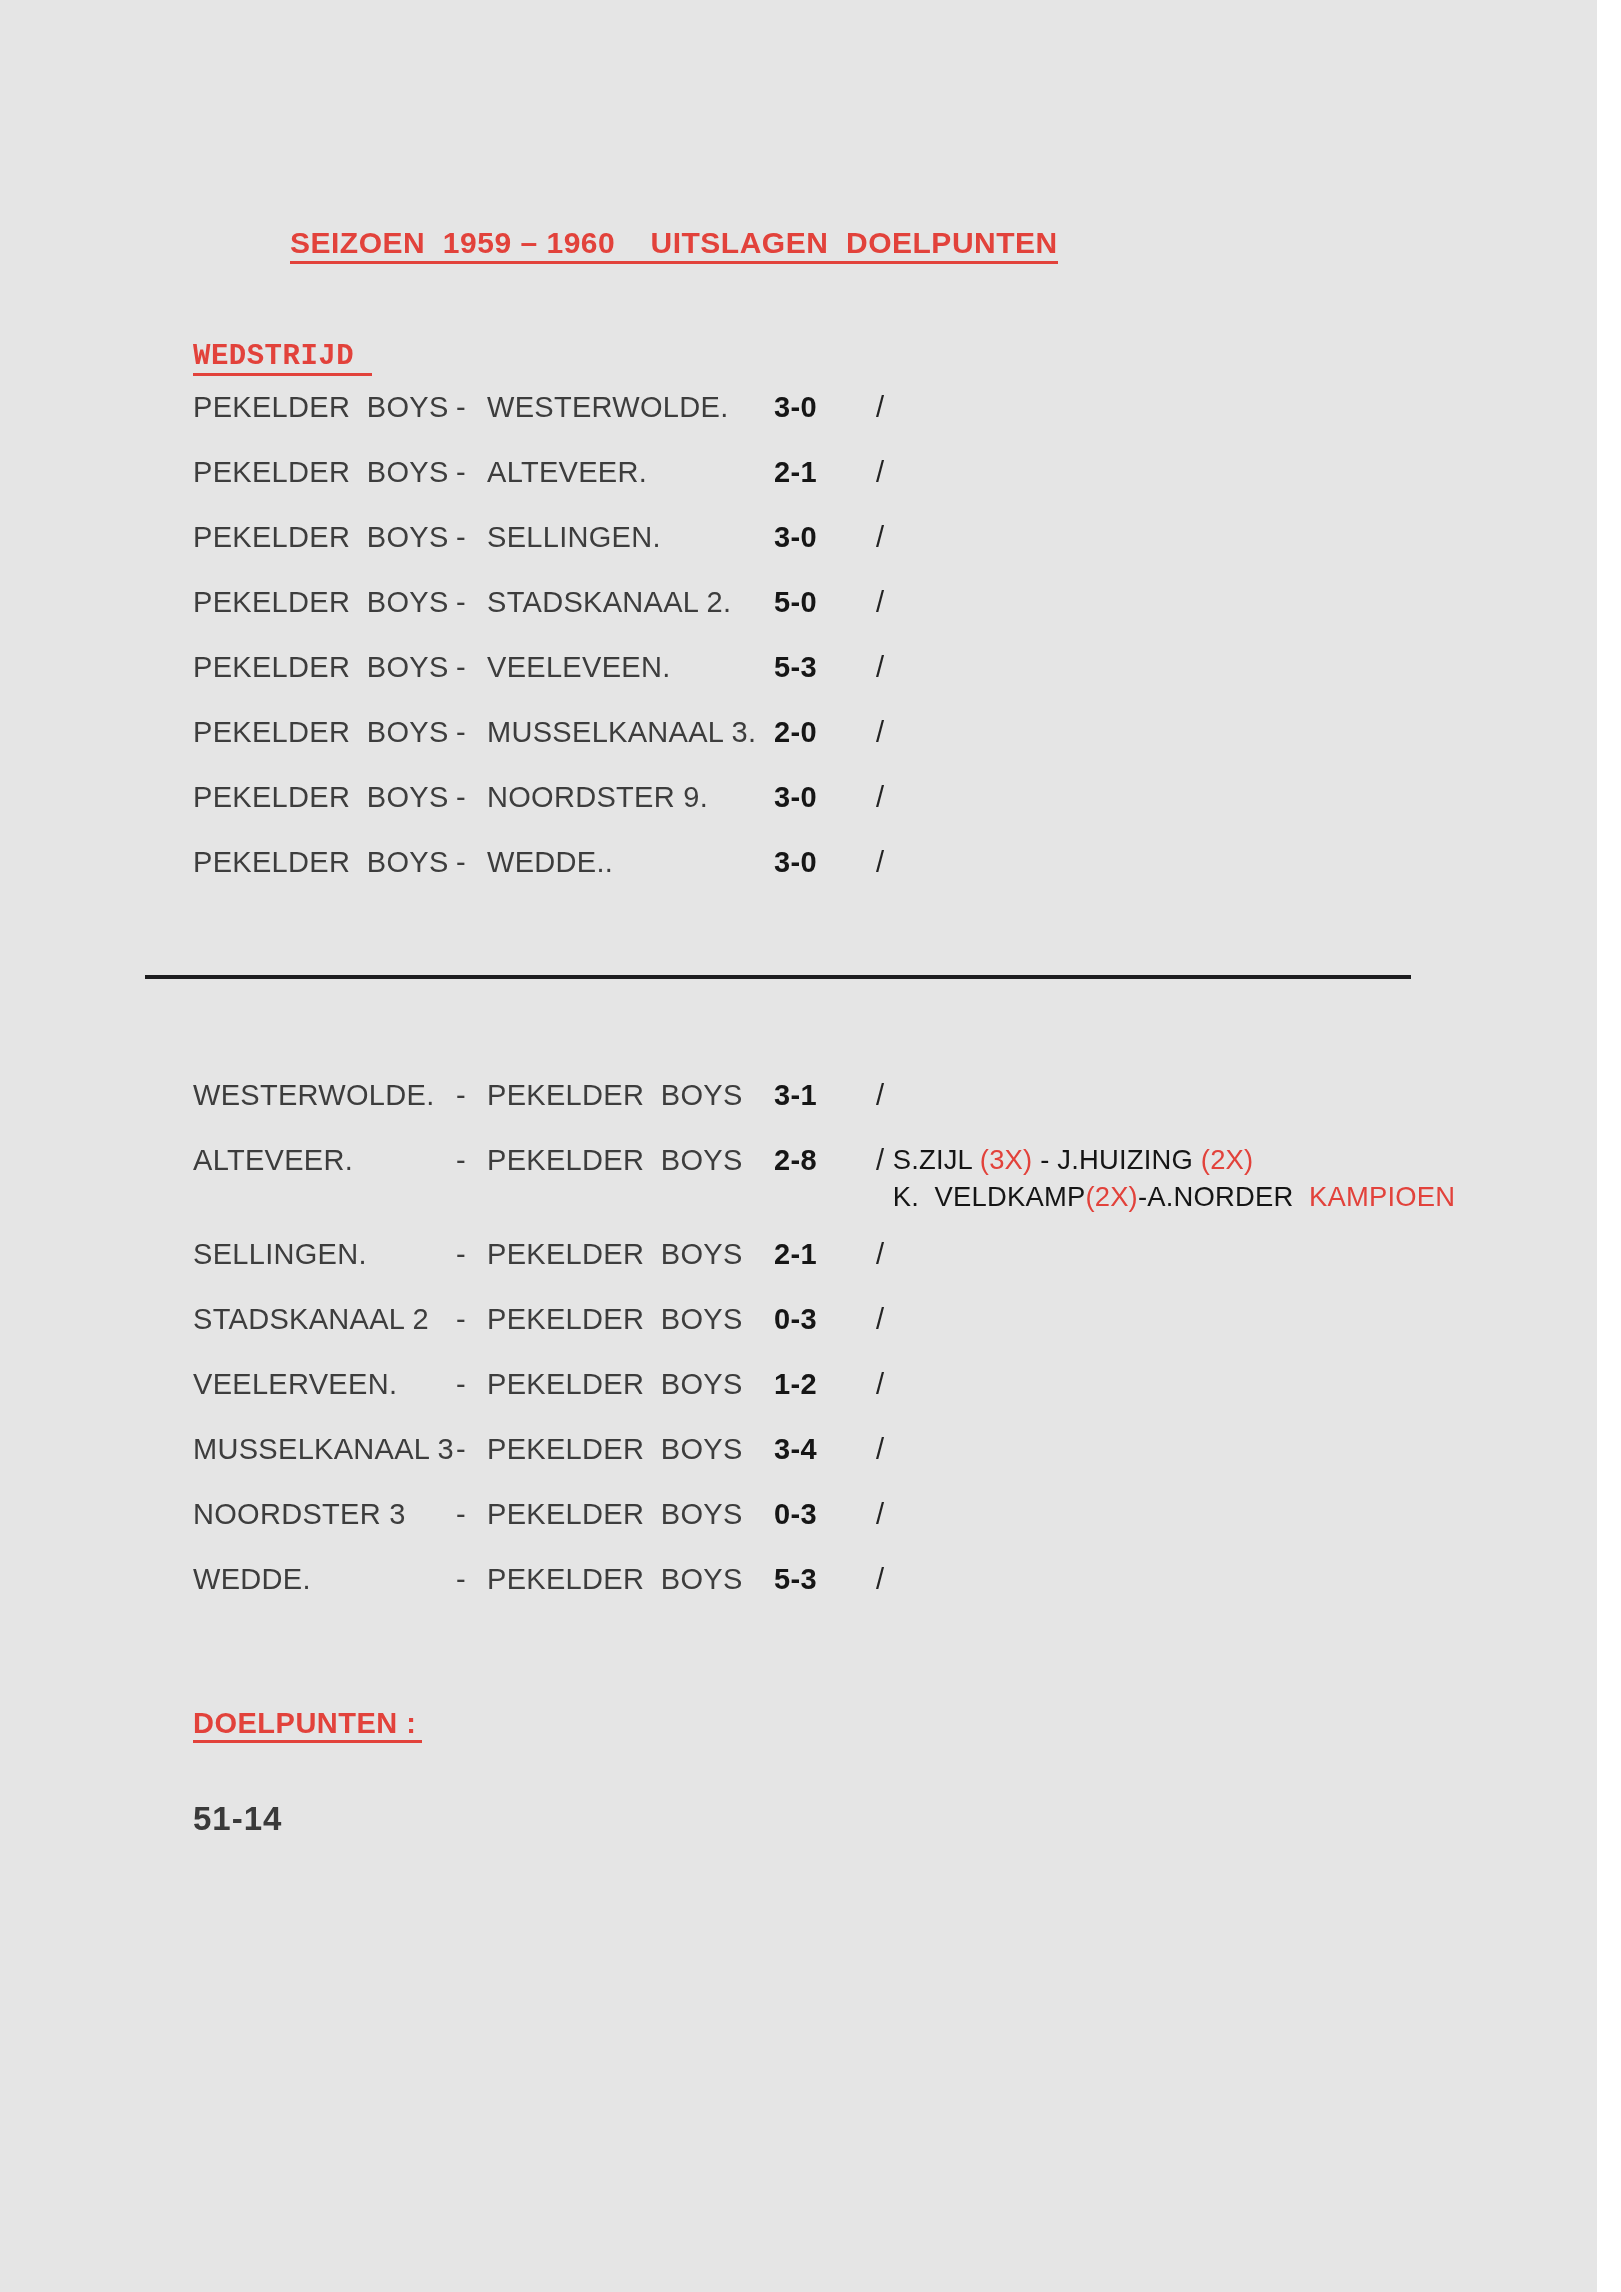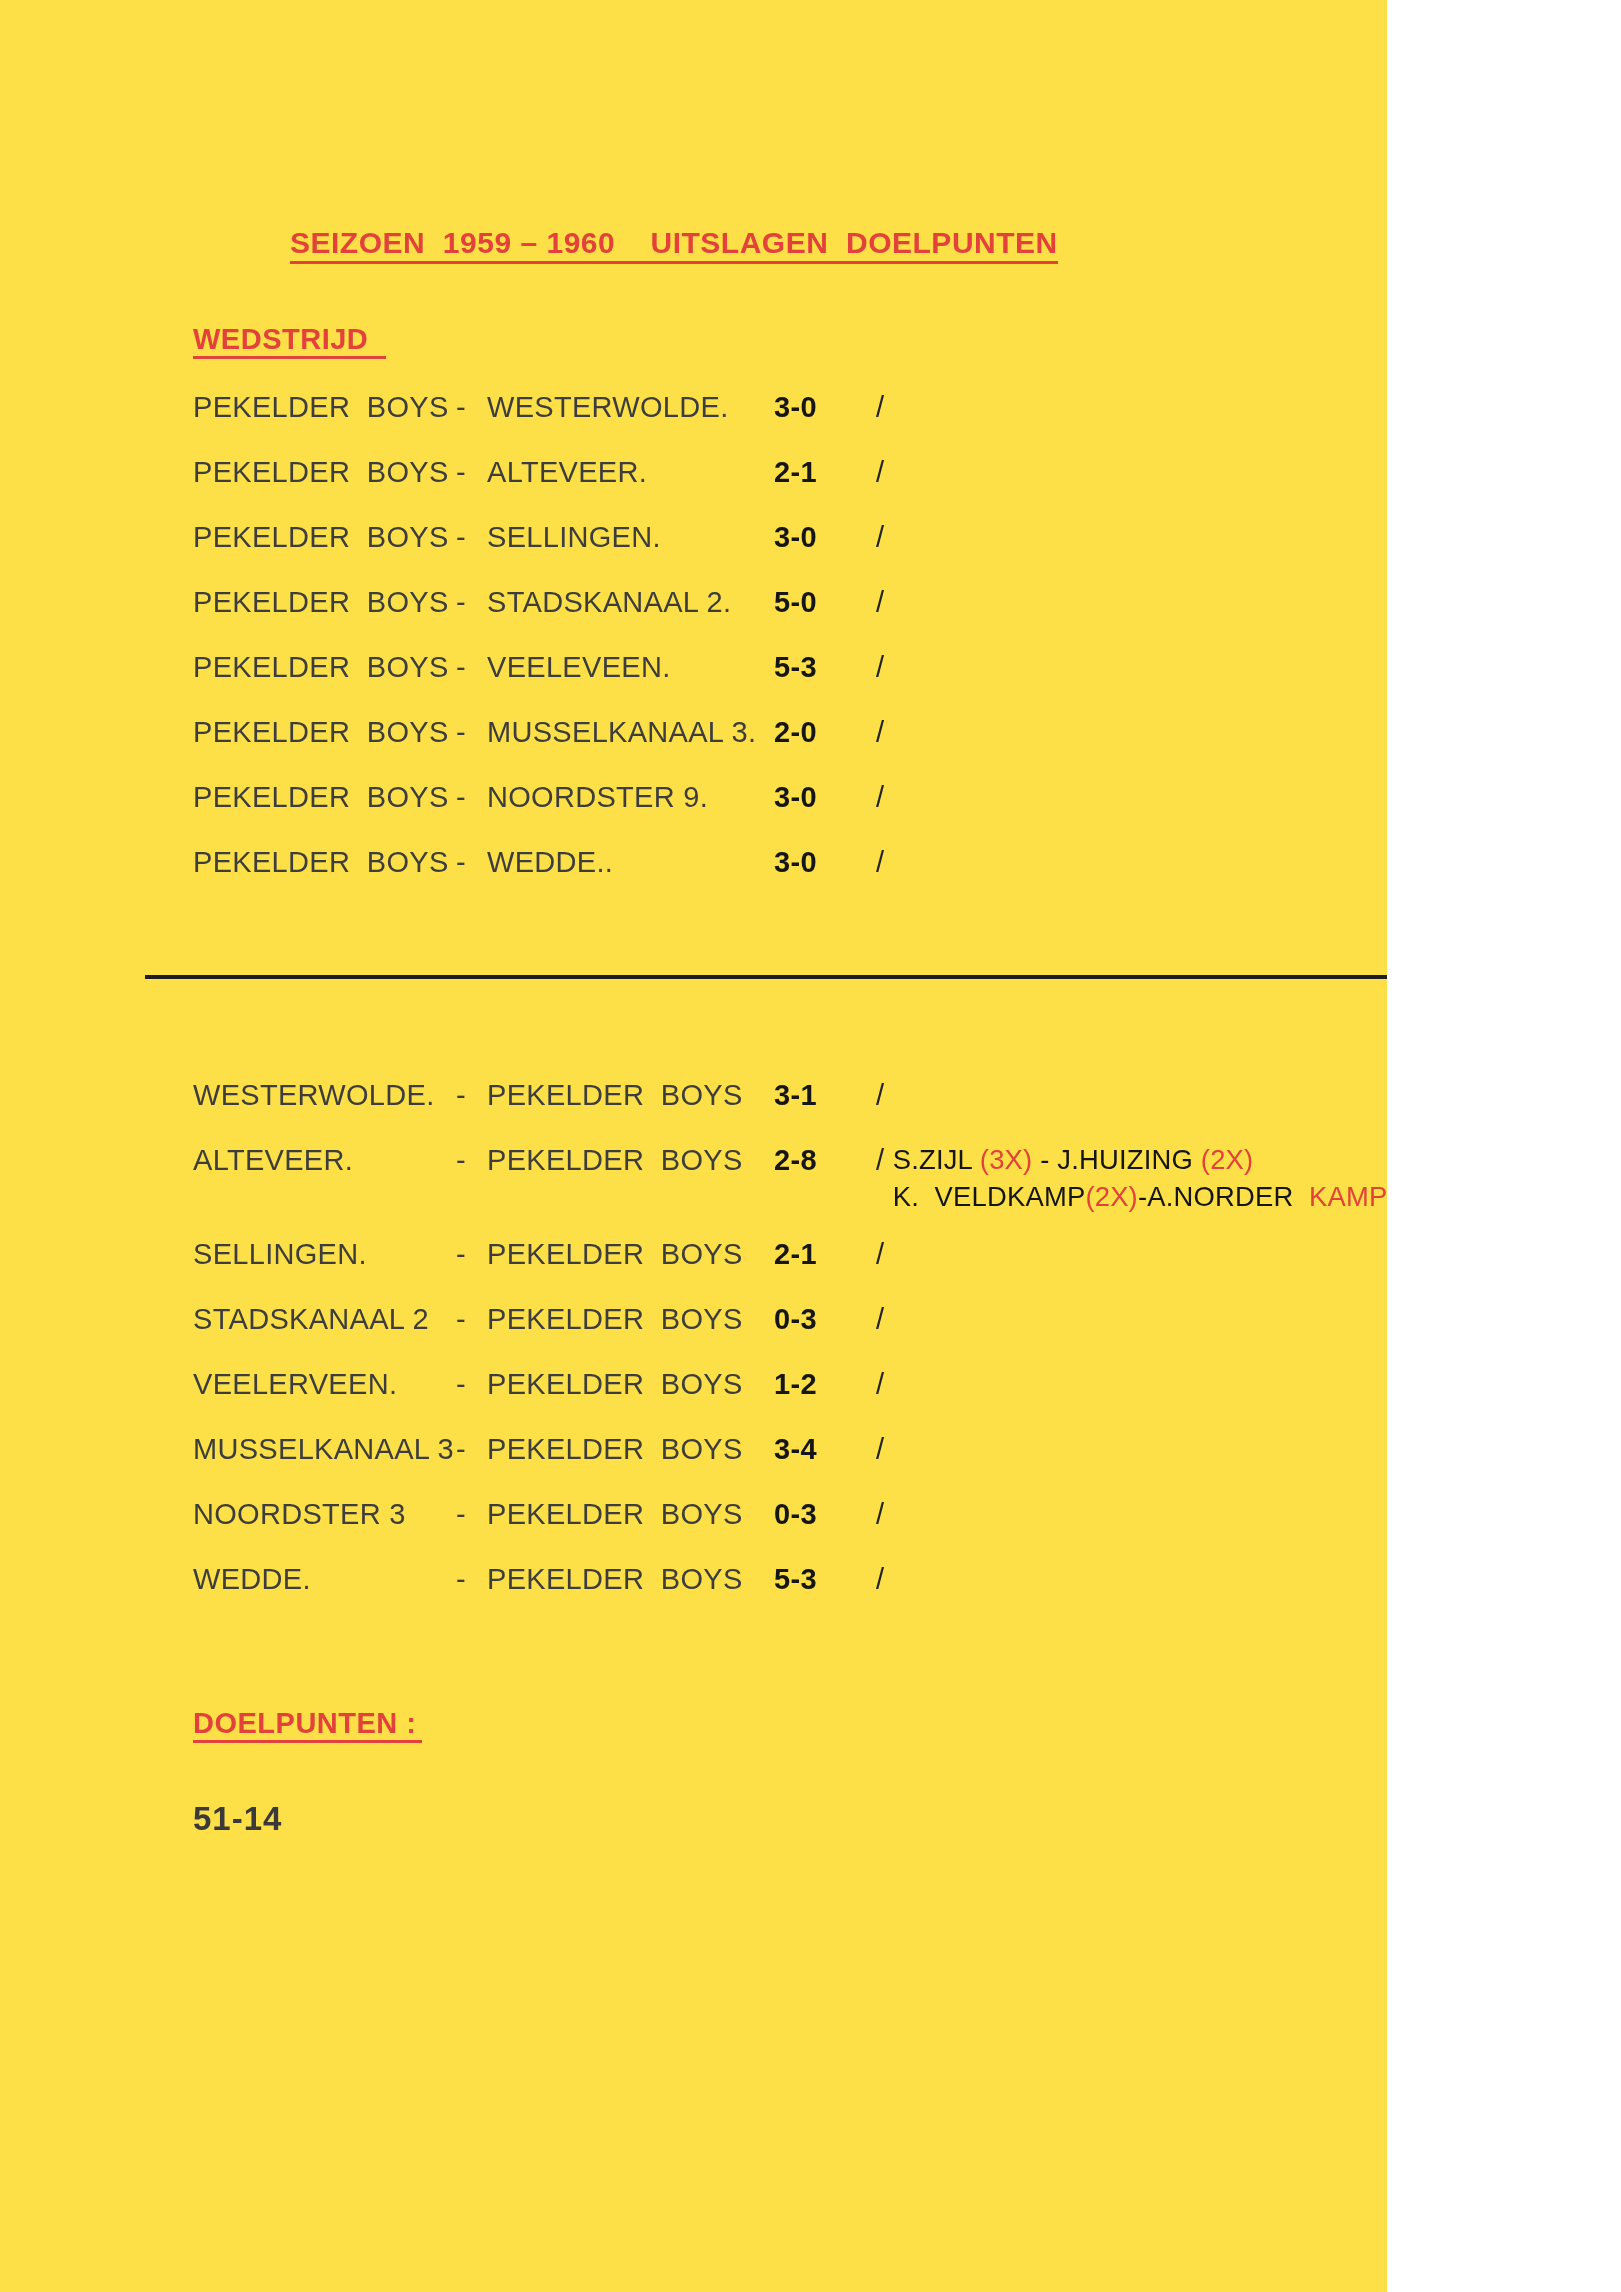--- a/index.html
+++ b/index.html
@@ -4,38 +4,38 @@
 <style>
   :root{
     --red:#e2423b;
     --body:#3d3d3d;
     --score:#161616;
     --divider:#1d1d1f;
   }
   html,body{margin:0;padding:0;background:#ffffff;}
   .page{
     position:relative;
-    width:1387px;height:2293px;
-    background:#fde047;
+    width:1597px;height:2293px;
+    background:#e5e5e5;
     font-family:"Liberation Sans", sans-serif;
     overflow:hidden;
   }
   .doc-title{
     position:absolute;left:290px;top:228px;
     font-size:30px;font-weight:bold;line-height:30px;
     color:var(--red);letter-spacing:0.5px;white-space:pre;
     border-bottom:3.9px solid var(--red);padding-bottom:2.9px;
   }
   .heading{
     position:absolute;
     font-size:29px;font-weight:bold;line-height:29px;
     color:var(--red);letter-spacing:0.5px;white-space:pre;
     border-bottom:3.9px solid var(--red);padding-bottom:2px;
   }
-  #wedstrijd-heading{left:193px;top:325px;padding-right:17.6px;}
+  #wedstrijd-heading{left:193px;top:342px;padding-right:17.6px;font-family:Liberation Mono, monospace;}
   #doelpunten-heading{left:193px;top:1709px;padding-right:5.9px;}
   .rows{position:absolute;left:193px;width:1274px;}
   #home-rows{top:393px;}
   #away-rows{top:1081px;}
   .match-row{
     display:grid;
     grid-template-columns:263px 31px 287px 102px 16.7px 1fr;
     height:65px;
     font-size:29px;line-height:29px;
     color:var(--body);letter-spacing:0.3px;white-space:pre;

